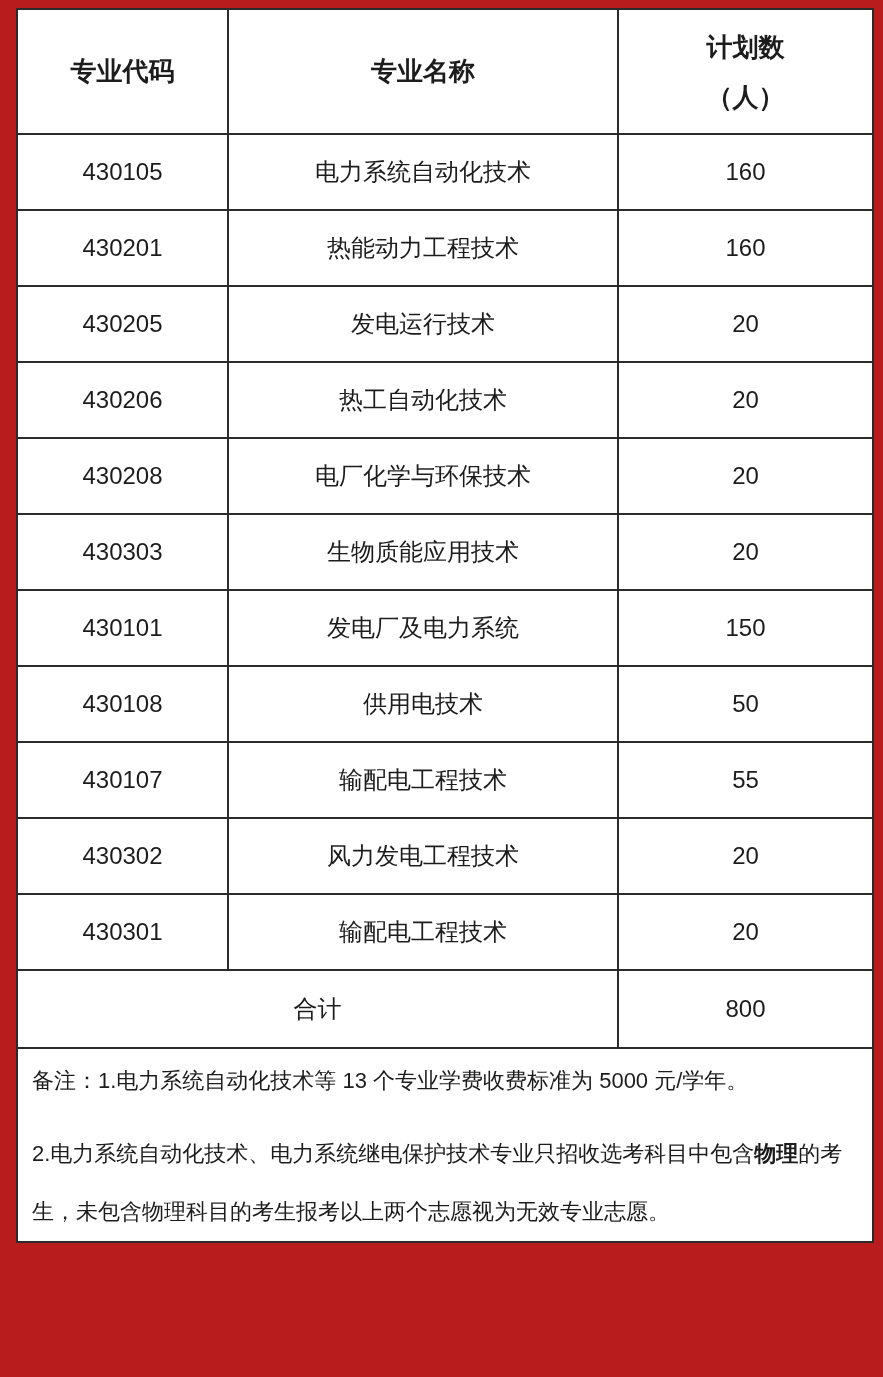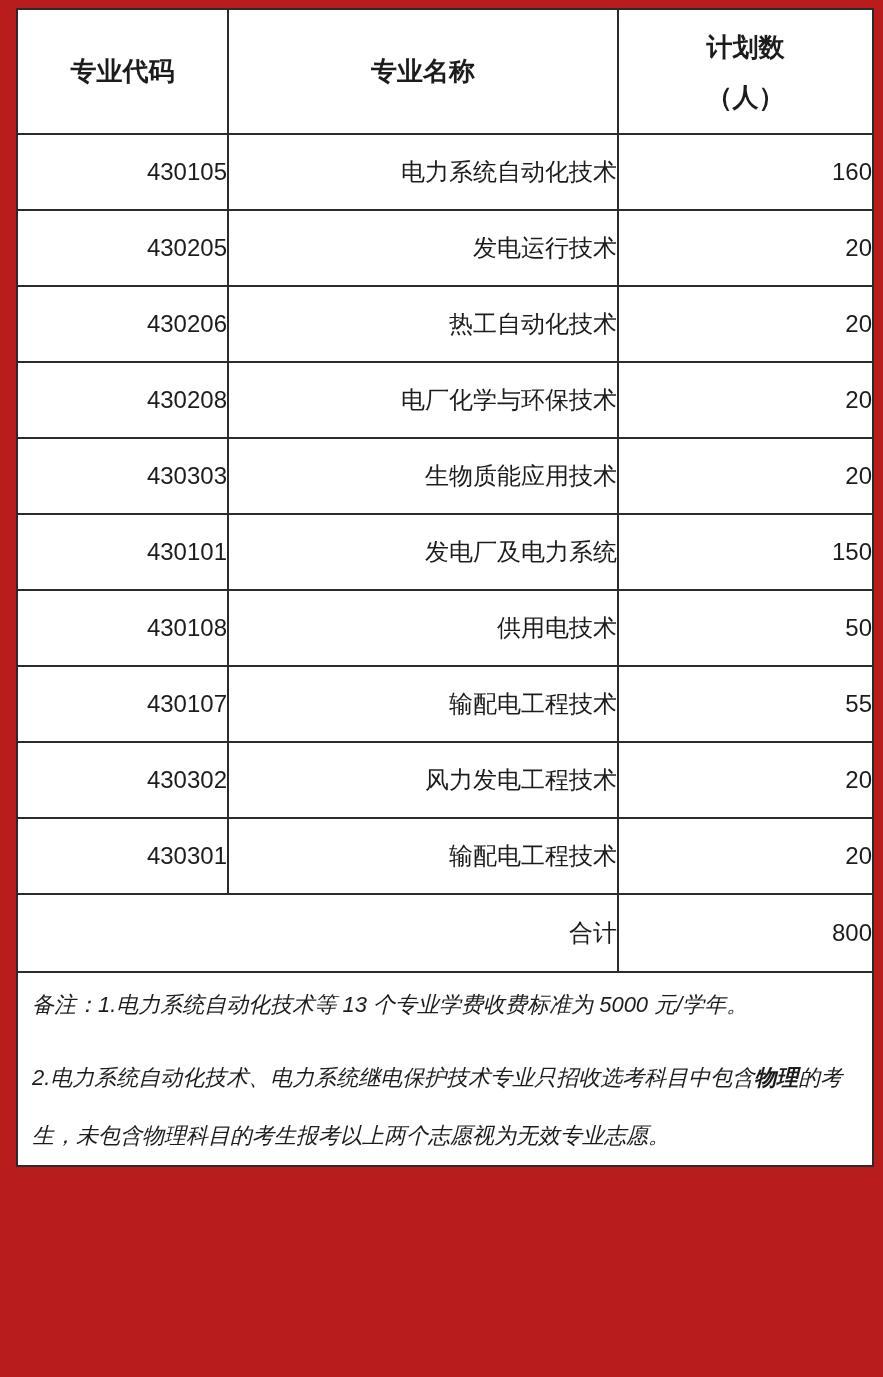--- a/index.html
+++ b/index.html
@@ -34,39 +34,37 @@
   }
   .plan-table th {
     font-size: 26px;
     font-weight: bold;
     height: 123px;
   }
   .plan-table td {
     font-size: 24px;
     font-weight: normal;
     height: 74px;
-    text-align: right;
   }
   .plan-header-line {
     display: block;
     line-height: 50px;
   }
   .total-row td {
     height: 76px;
   }
   .notes-cell {
     text-align: left !important;
     vertical-align: top !important;
     height: 162px;
     padding: 0 16px 0 14px !important;
   }
   .notes-cell p {
     font-size: 22px;
     margin: 0;
-    font-style: italic;
   }
   .note-1 {
     margin-top: 16px !important;
     line-height: 32px;
   }
   .note-2 {
     margin-top: 28px !important;
     line-height: 58px;
   }
   .note-2 b { font-weight: bold; text-align: center; }
@@ -88,20 +86,25 @@
         <th>
           <span class="plan-header-line">计划数</span>
           <span class="plan-header-line">（人）</span>
         </th>
       </tr>
     </thead>
     <tbody>
       <tr>
         <td>430105</td>
         <td>电力系统自动化技术</td>
+        <td>160</td>
+      </tr>
+      <tr>
+        <td>430201</td>
+        <td>热能动力工程技术</td>
         <td>160</td>
       </tr>
       <tr>
         <td>430205</td>
         <td>发电运行技术</td>
         <td>20</td>
       </tr>
       <tr>
         <td>430206</td>
         <td>热工自动化技术</td>

